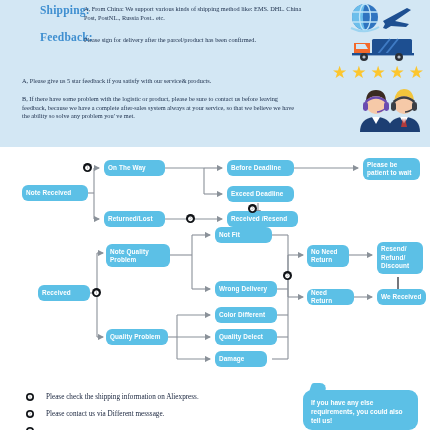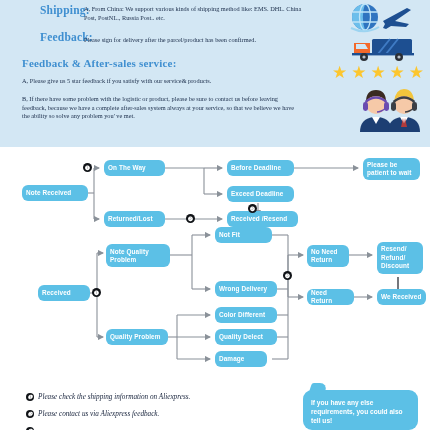--- a/index.html
+++ b/index.html
@@ -59,21 +59,21 @@
     display:flex;align-items:center;justify-content:center;
     font-family:"Liberation Sans", sans-serif;
     z-index:5;
   }
 
   
   #notes{position:absolute;left:0;top:393px;width:300px;}
   .note-line{
     position:absolute;color:#15213a;font-size:7.2px;
     font-family:"Liberation Serif", serif;
-    display:flex;align-items:center;gap:4px;font-style:italic;
+    display:flex;align-items:center;gap:12px;
   }
   .note-bullet{
     width:8px;height:8px;border-radius:50%;
     background:#111418;color:#fff;font-size:5.6px;font-weight:bold;
     display:inline-flex;align-items:center;justify-content:center;
     font-family:"Liberation Sans", sans-serif;flex:0 0 auto;
   }
   #note-1{left:26px;top:0px;}
   #note-2{left:26px;top:17px;}
   #note-3{left:26px;top:34px;}
@@ -97,21 +97,20 @@
 <body>
 
 <div id="info-panel">
 
   <div class="row lbl" id="shipping-label">Shipping:</div>
   <div class="row body-txt" id="shipping-text">A, From China: We support various kinds of shipping method like: EMS. DHL. China Post, PostNL., Russia Post.. etc.</div>
 
   <div class="row lbl" id="delivery-label">Feedback:</div>
   <div class="row body-txt" id="delivery-text">Please sign for delivery after the parcel/product has been confirmed.</div>
 
-  <div class="row lbl" id="feedback-heading">Feedback &amp; After-sales service:</div>
   <div class="row body-txt" id="feedback-a">A, Please give us 5 star feedback if you satisfy with our service&amp; products.</div>
   <div class="row body-txt" id="feedback-b">B, If there have some problem with the logistic or product, please be sure to contact us before leaving feedback, because we have a complete after-sales system always at your service, so that we believe we have the ability so solve any problem you' ve met.</div>
 
   <div class="icon-box" id="globe-plane-icon">
     <svg viewBox="0 0 70 32" width="70" height="32">
       <circle cx="20" cy="15" r="13" fill="#2f74c0"></circle>
       <path d="M20 2 a13 13 0 0 0 0 26 a9 20 0 0 1 0 -26z" fill="#73c6ef" opacity=".9"></path>
       <path d="M7.5 10 h25 M7.5 20 h25" stroke="#bfe4f8" stroke-width="1.3" fill="none"></path>
       <ellipse cx="20" cy="15" rx="5.5" ry="13" fill="none" stroke="#bfe4f8" stroke-width="1.3"></ellipse>
       <path d="M6 26 q14 7 28 -1" stroke="#8ed0f0" stroke-width="2" fill="none" opacity=".8"></path>
@@ -275,21 +274,21 @@
   <div class="marker" style="left:283px;top:124px;">❷</div>
 </div>
 
 <div id="notes">
   <div class="note-line" id="note-1">
     <span class="note-bullet">❶</span>
     <span>Please check the shipping information on Aliexpress.</span>
   </div>
   <div class="note-line" id="note-2">
     <span class="note-bullet">❷</span>
-    <span>Please contact us via Aliexpress feedback.</span>
+    <span>Please contact us via Different messsage.</span>
   </div>
   <div class="note-line" id="note-3">
     <span class="note-bullet">❸</span>
     <span></span>
   </div>
 </div>
 
 <div id="speech-tail"></div>
 <div id="speech-bubble">If you have any else requirements, you could also tell us!</div>
 

